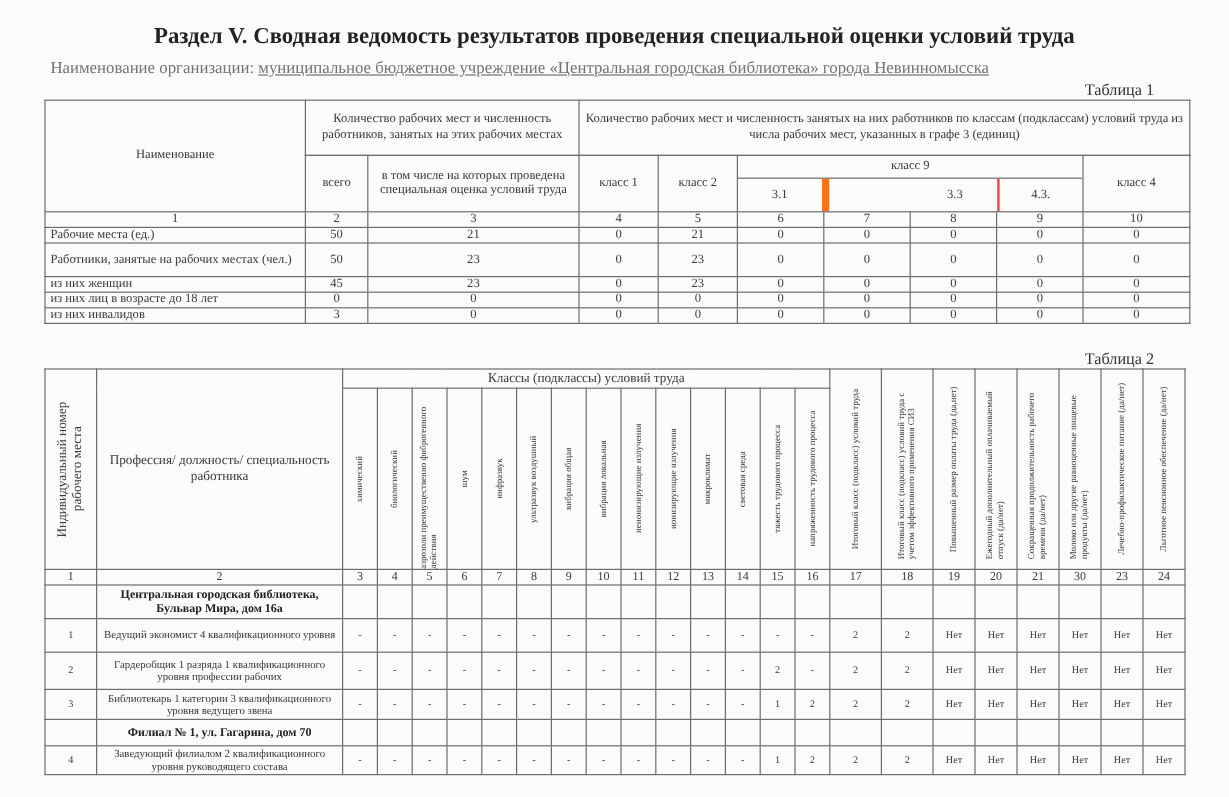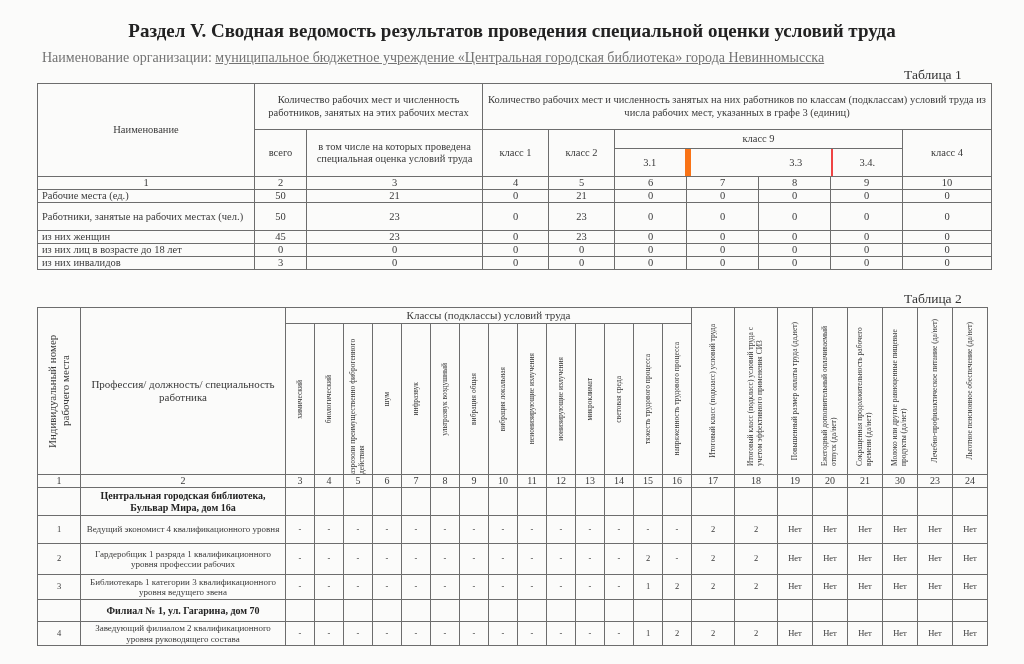--- a/index.html
+++ b/index.html
@@ -76,21 +76,21 @@
     <td>всего</td>
     <td>в том числе на которых проведена специальная оценка условий труда</td>
     <td>класс 1</td>
     <td>класс 2</td>
     <td colspan="4" style="padding:0;">
       <div style="border-bottom:1px solid #6d6d6d; height:18px; line-height:18px;">класс 9</div>
       <div style="display:flex; height:27px; line-height:27px;">
         <div style="flex:1; border-right:6px solid #f97316;">3.1</div>
         <div style="flex:1; border-right:1px solid #6d6d6d;margin-top:28px;">3.2</div>
         <div style="flex:1; border-right:2px solid #ef4444;">3.3</div>
-        <div style="flex:1;">3.4.</div>
+        <div style="flex:1;">4.3.</div>
       </div>
     </td>
     <td>класс 4</td>
   </tr>
   <tr style="height:12px">
     <td>1</td>
     <td>2</td>
     <td>3</td>
     <td>4</td>
     <td>5</td>

